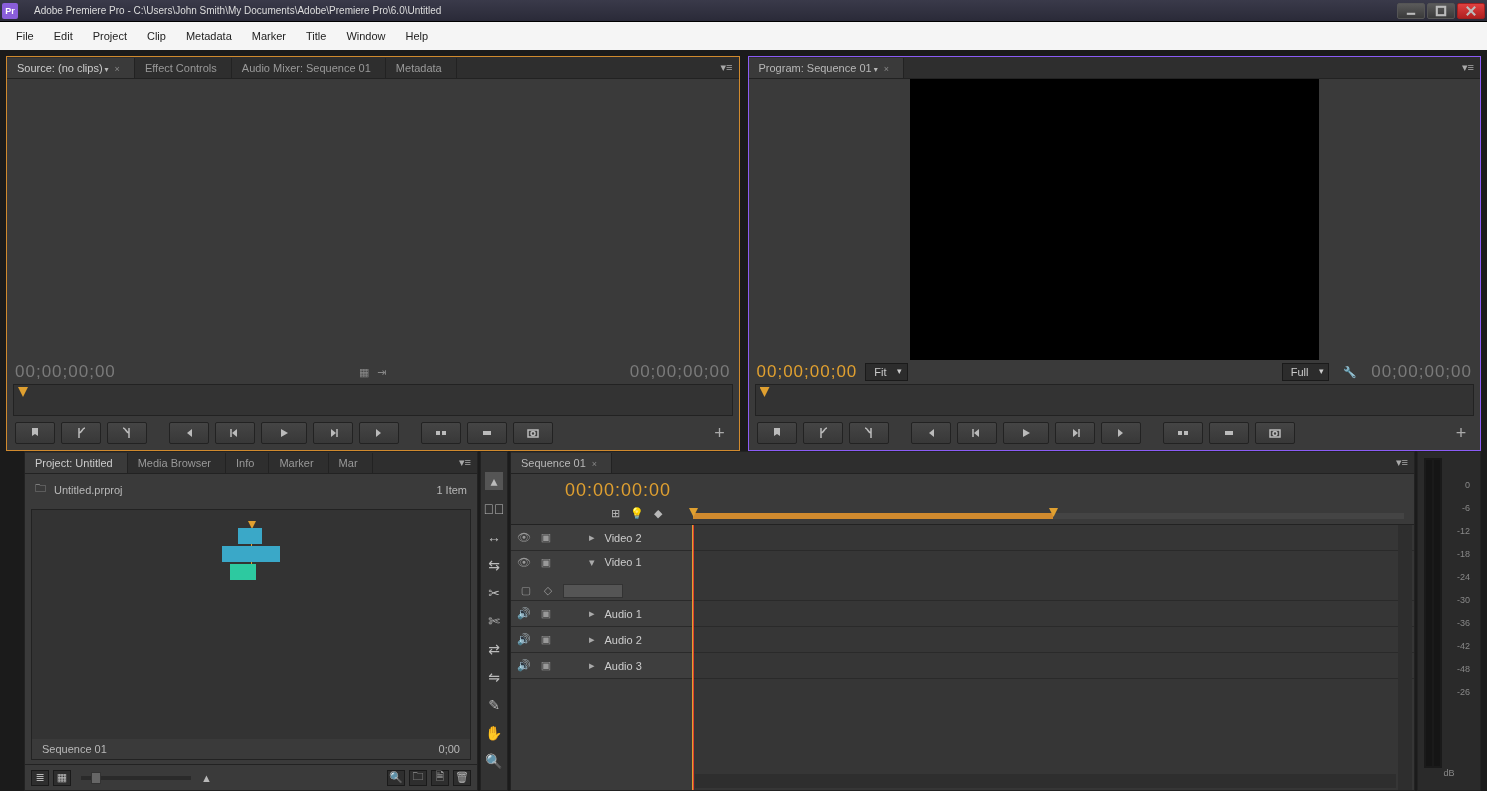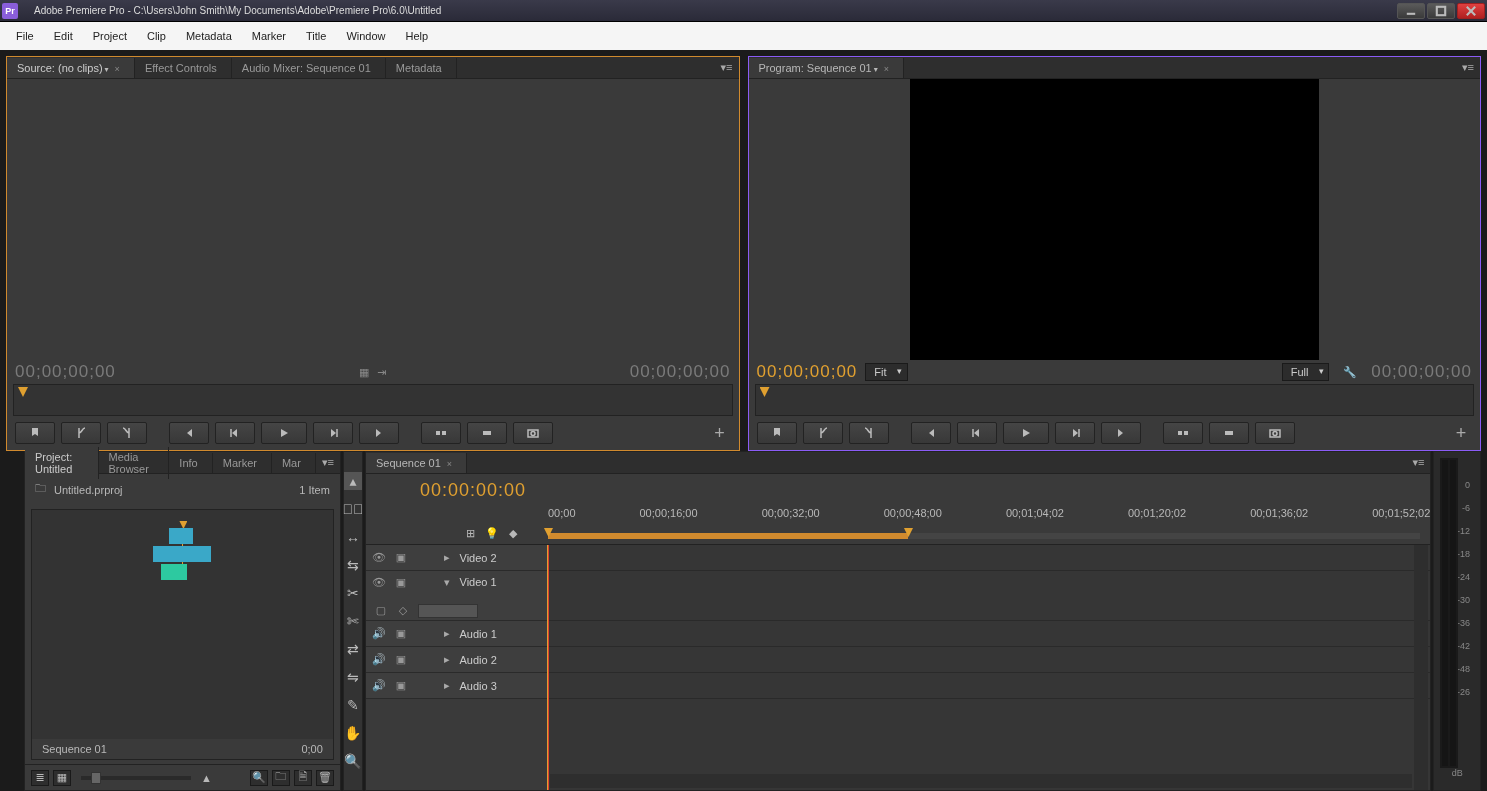--- a/index.html
+++ b/index.html
@@ -369,32 +369,20 @@
 
     <div class="timeline">
       <div class="tabs">
         <div class="tab active"><span>Sequence 01</span><span class="close-x">×</span></div>
         <span class="flyout">▾≡</span>
       </div>
       <div class="tl-tc-row">
         <div style="width:30px"></div>
         <span class="tc orange" style="font-size:18px">00:00:00:00</span>
       </div>
-      <div class="tl-ruler">
-        <div class="ruler-labels" id="ruler">
-            <span>00;00</span>
-            <span>00;00;16;00</span>
-            <span>00;00;32;00</span>
-            <span>00;00;48;00</span>
-            <span>00;01;04;02</span>
-            <span>00;01;20;02</span>
-            <span>00;01;36;02</span>
-            <span>00;01;52;02</span>
-          </div>
-      </div>
       <div class="tl-head">
         <div class="tl-head-icons">
           <span>⊞</span>
           <span>💡</span>
           <span>◆</span>
         </div>
         <div class="wa-bar">
           <div class="wa-seg"></div>
             <div class="wa-ph"></div>
             <div class="wa-ph2"></div>

